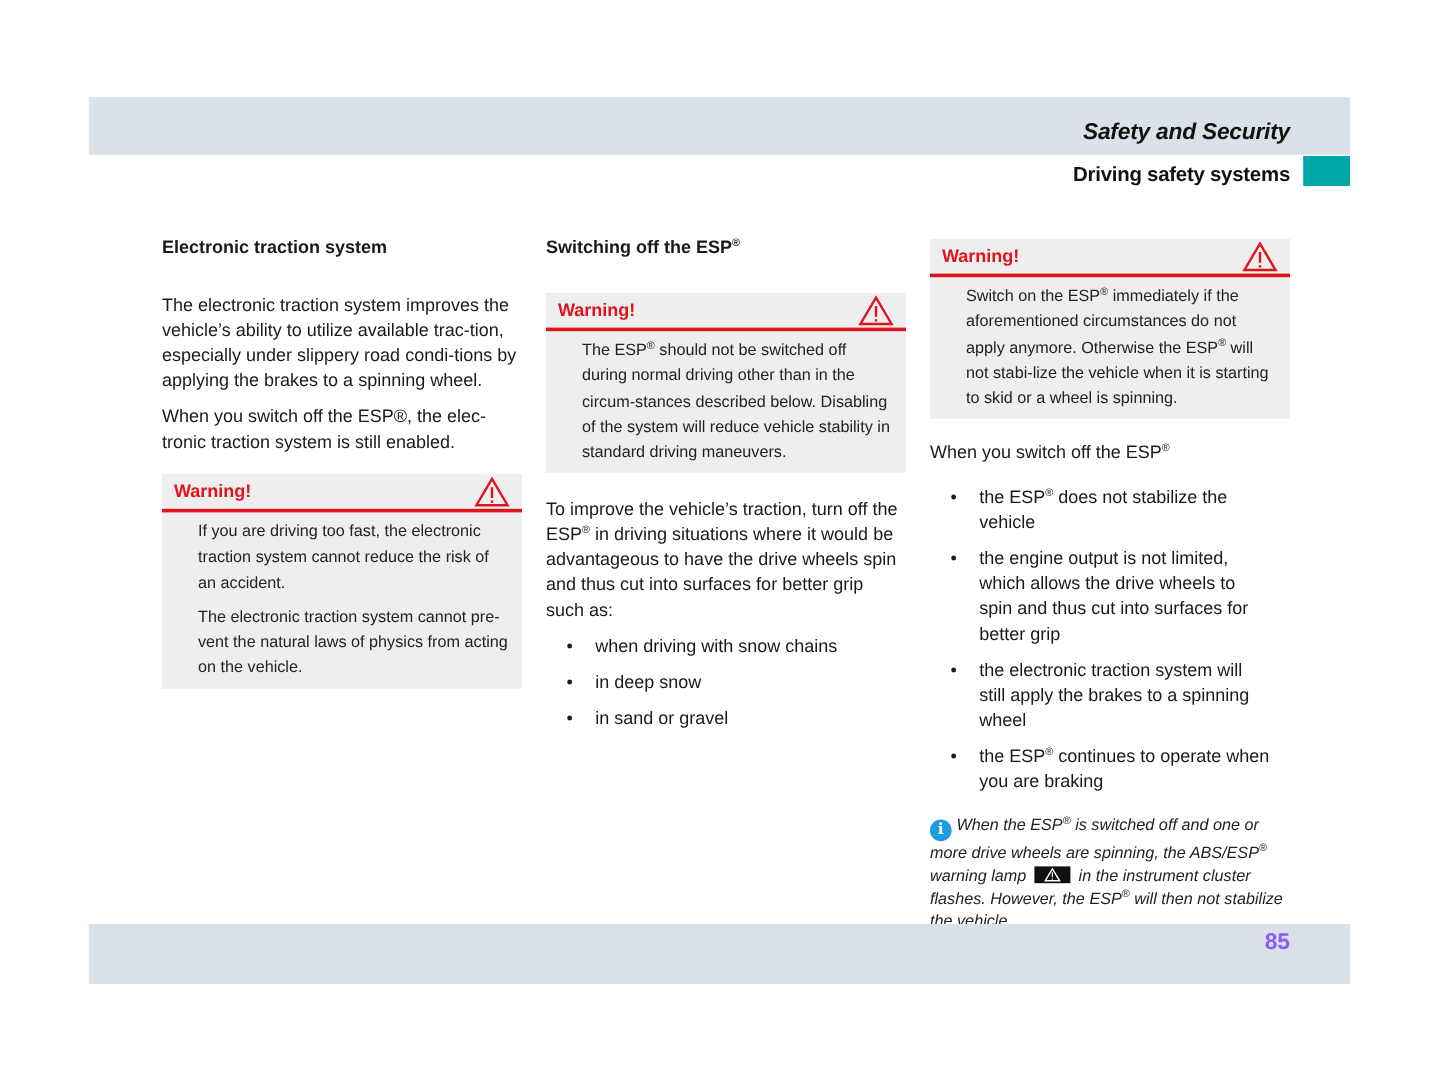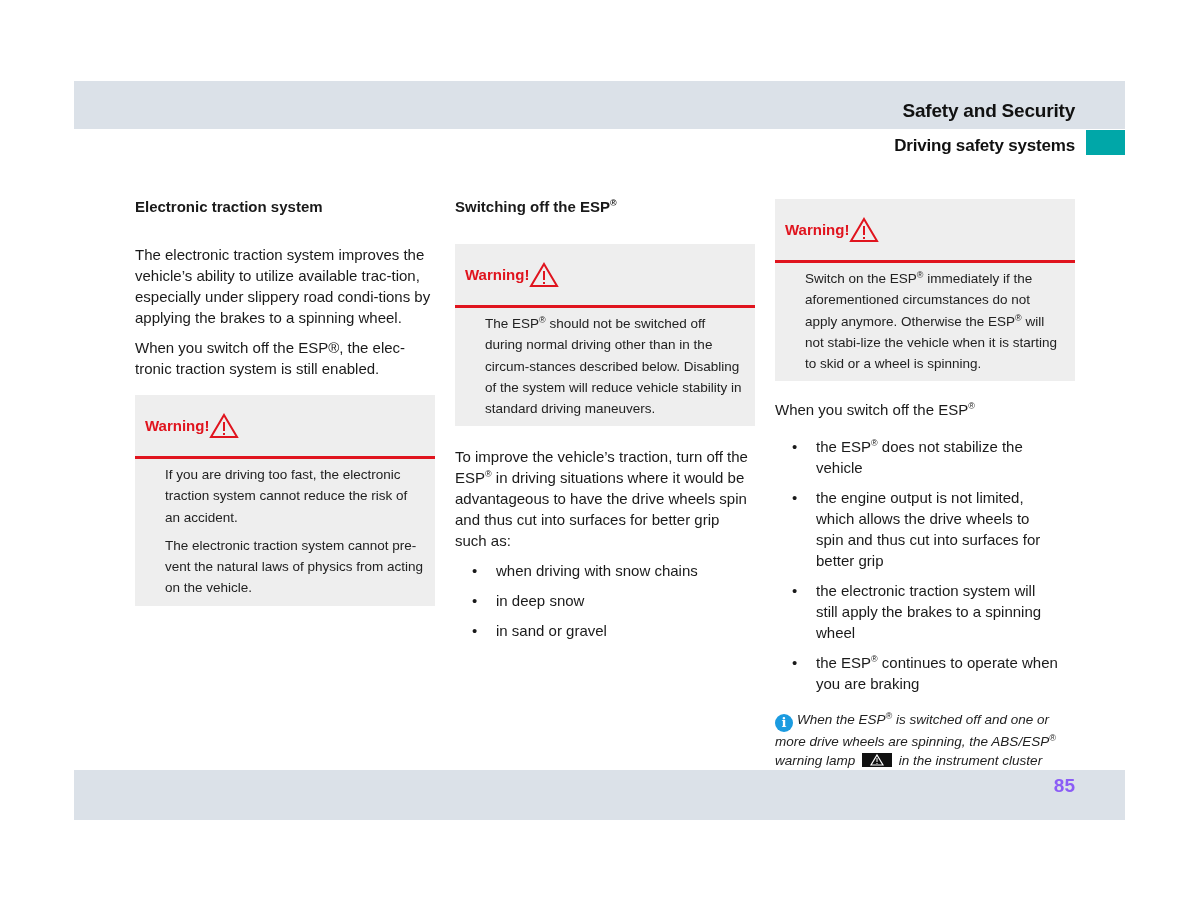--- a/index.html
+++ b/index.html
@@ -1,33 +1,33 @@
 <!DOCTYPE html>
 <html><head>
   <meta charset="utf-8">
   <style>
     html, body { margin:0; padding:0; }
     body { width:1200px; height:900px; background:#ffffff; position:relative; font-family:"Liberation Sans", sans-serif; color:#1a1a1a; overflow:hidden; }
     .header-band { position:absolute; left:74px; top:81px; width:1051px; height:48px; background:#dbe1e8; }
     .footer-band { position:absolute; left:74px; top:770px; width:1051px; height:50px; background:#dbe1e8; }
-    .section-title { position:absolute; right:125px; top:100px; font-size:19px; font-weight:bold; color:#111; letter-spacing:-0.2px; }
+    .section-title { position:absolute; right:125px; top:100px; font-size:19px; font-weight:bold; color:#111; letter-spacing:-0.2px;font-style:italic; }
     .subsection-title { position:absolute; right:125px; top:136px; font-size:17px; font-weight:bold; color:#111; letter-spacing:-0.2px; }
     .teal-marker { position:absolute; left:1086px; top:130px; width:39px; height:25px; background:#00a7a8; }
     .page-number { position:absolute; right:125px; top:775px; font-size:19px; font-weight:bold; color:#8b5cf6; }
 
     .col { position:absolute; top:196px; width:300px; font-size:15px; line-height:21px; }
     .col1 { left:135px; }
     .col2 { left:455px; }
     .col3 { left:775px; top:199px; }
     .heading { font-weight:bold; font-size:15px; margin:0 0 27px 0; }
     p { margin:0 0 9px 0; }
     sup { font-size:9px; line-height:0; vertical-align:super; }
 
     .warn { background:#eeeeee; margin:0 0 10px 0; }
-    .warn-head { display:flex; align-items:center; height:64px; padding:0 10px; border-bottom:3px solid #e0141e; box-sizing:border-box; }
+    .warn-head { display:flex; justify-content:space-between; align-items:center; height:32px; padding:0 10px; border-bottom:3px solid #e0141e; box-sizing:border-box; }
     .warn-label { color:#e0141e; font-weight:bold; font-size:15px; }
     .warn-icon { width:30px; height:26px; }
     .warn-body { padding:5px 10px 7px 10px; font-size:13.5px; line-height:21.3px; color:#222;margin-left:20px; }
     .warn-body p { margin:0 0 7px 0; }
     .warn-body p:last-child { margin-bottom:0; }
 
     ul.bullets { list-style:none; margin:16px; padding:0; }
     ul.bullets li { position:relative; padding-left:25px; margin:0 0 9px 0; }
     ul.bullets li::before { content:"•"; position:absolute; left:1px; top:0; }
 

